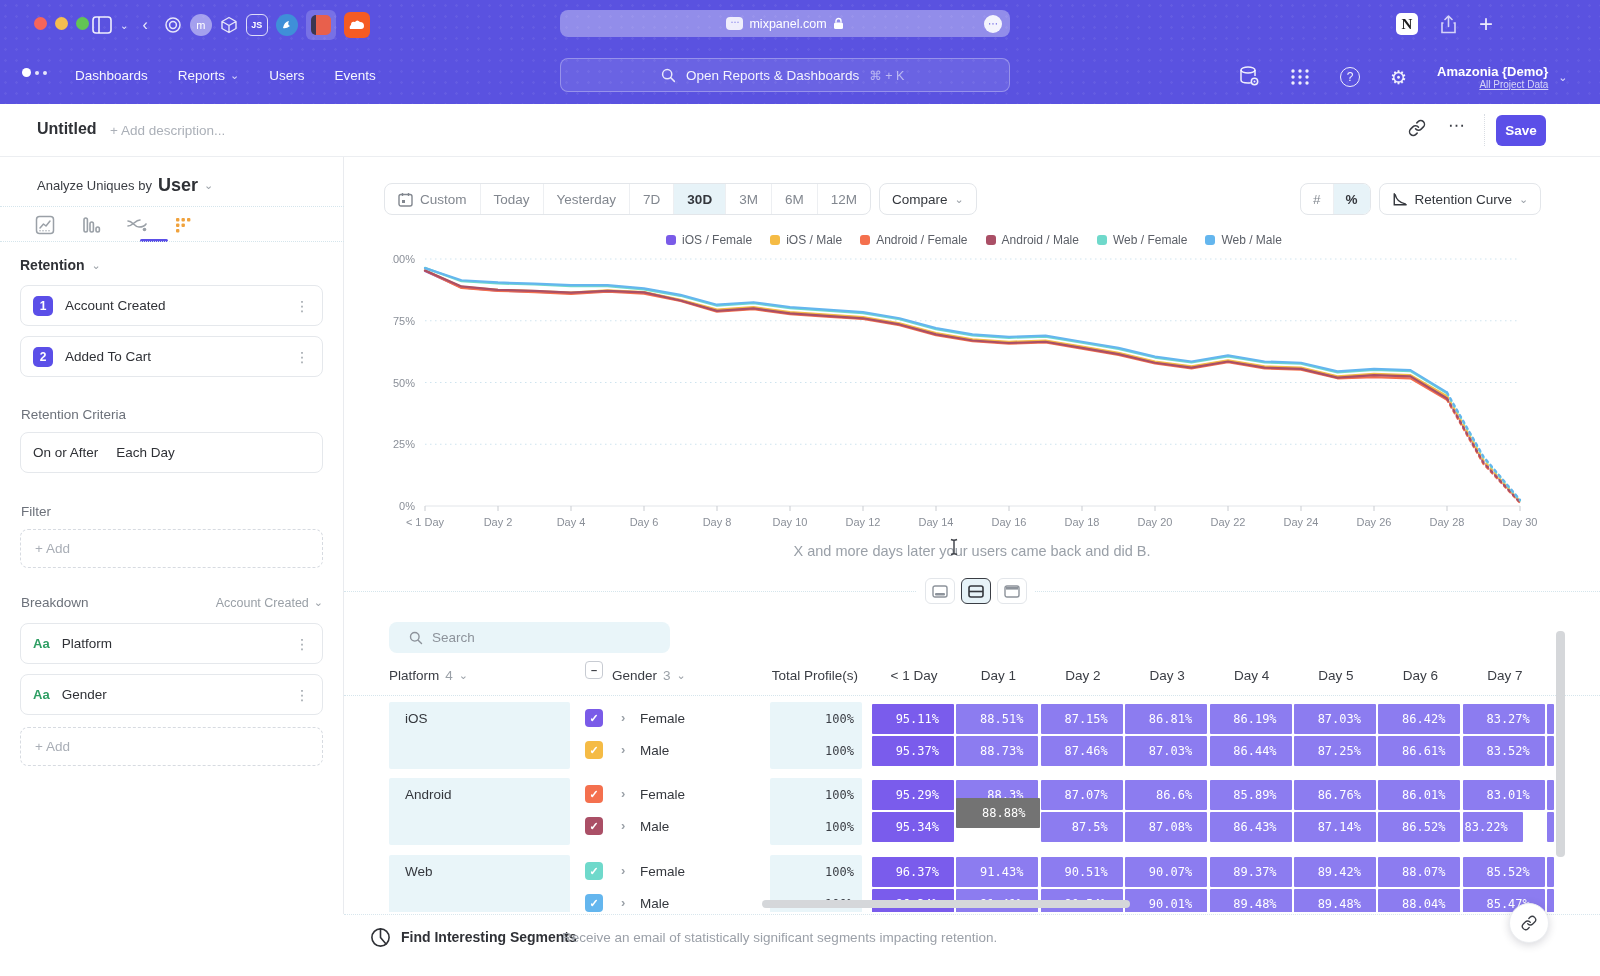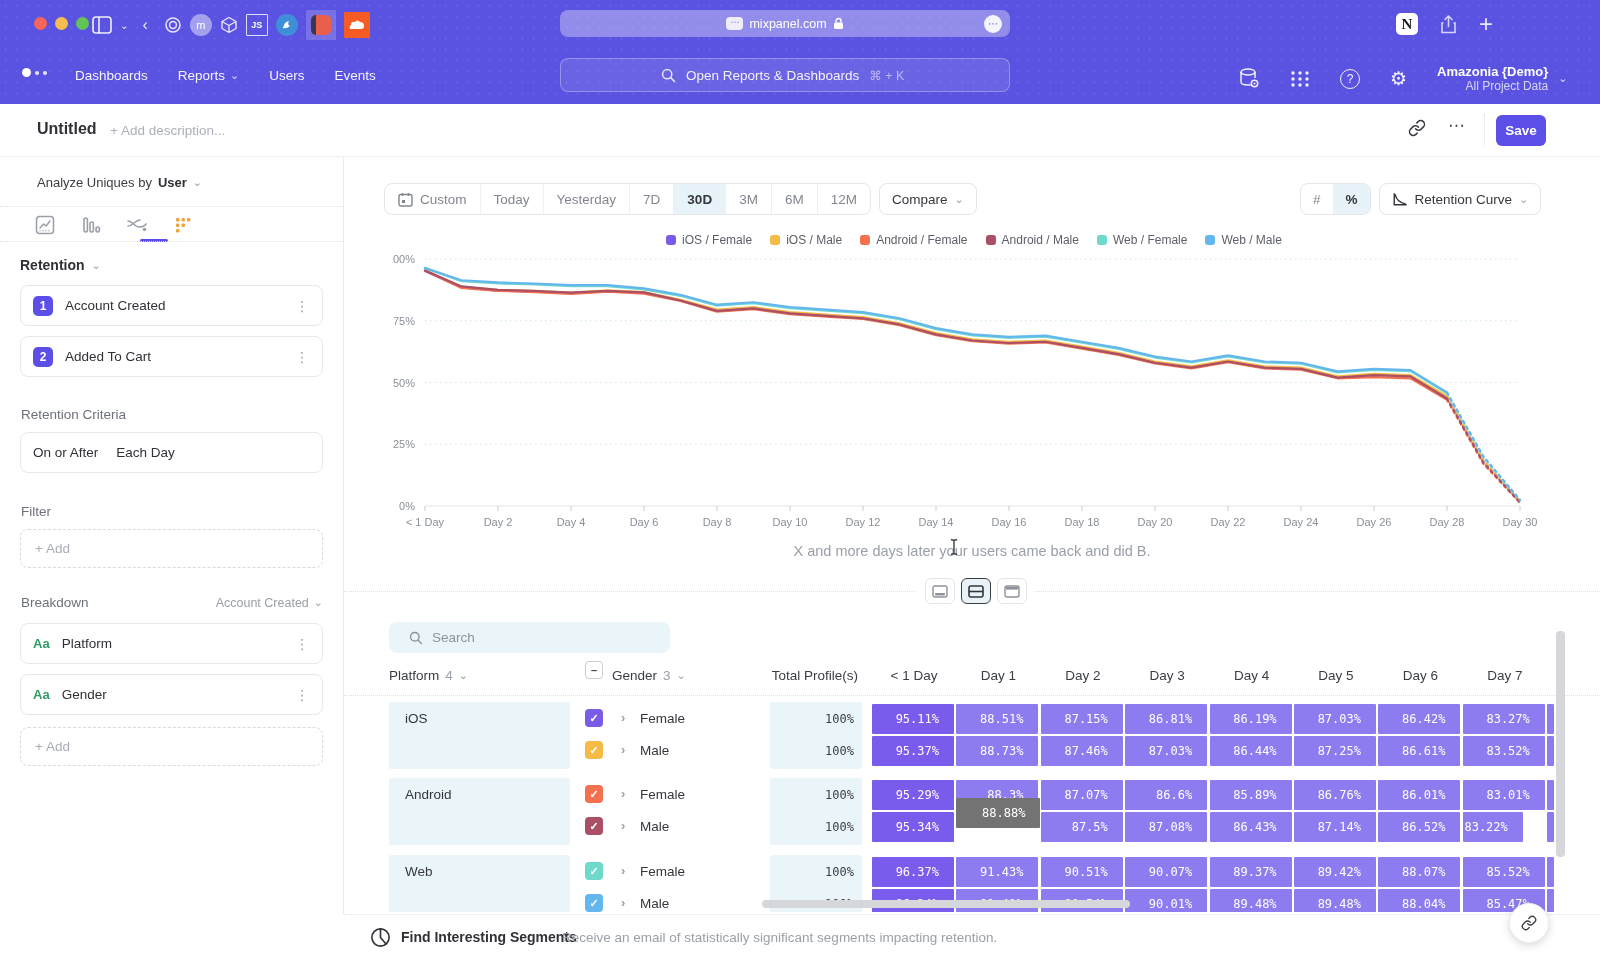--- a/index.html
+++ b/index.html
@@ -8,21 +8,21 @@
   .abs { position:absolute; }
   #stage { position:relative; width:1600px; height:976px; background:#fff; }
 
   
   #chrome { left:0; top:0; width:1600px; height:104px; background:#5a52e0;
     background-image:radial-gradient(rgba(255,255,255,0.06) 1px, transparent 1.6px);
     background-size:11px 11px; }
   .tl { width:13px; height:13px; border-radius:50%; display:inline-block; }
   .bicon { color:rgba(255,255,255,0.88); display:flex; align-items:center; justify-content:center; }
   .urlpill { background:rgba(255,255,255,0.34); border-radius:8px; display:flex; align-items:center; justify-content:center; color:#fff; font-size:12.5px; gap:6px; }
-  .extbox { width:26px; height:26px; border-radius:1px; display:flex; align-items:center; justify-content:center; }
+  .extbox { width:26px; height:26px; border-radius:6px; display:flex; align-items:center; justify-content:center; }
   
   .navitem { color:rgba(255,255,255,0.95); font-size:13.5px; display:inline-flex; align-items:center; gap:5px; margin-right:30px; cursor:pointer; }
   .navchev { font-size:11px; opacity:.8; }
   #navsearch { background:rgba(255,255,255,0.10); border:1px solid rgba(255,255,255,0.30); border-radius:8px; display:flex; align-items:center; color:rgba(255,255,255,0.92); font-size:13.5px; }
   .nravicon { color:rgba(255,255,255,0.92); }
 
   
   #rheader { left:0; top:104px; width:1600px; height:53px; background:#fff; border-bottom:1px solid #ECEEF1; }
   #rtitle { font-size:16px; font-weight:700; color:#2f3136; }
   #rdesc { font-size:13.5px; color:#abb0b8; }
@@ -203,21 +203,21 @@
               <circle cx="10" cy="16" r="1.7"></circle>
               <circle cx="17" cy="16" r="1.7"></circle>
             </g>
           </svg>
       </span>
       <span class="nravicon" style="width:20px; height:20px; border:1.6px solid rgba(255,255,255,.9); border-radius:50%; font-size:12px; text-align:center; line-height:18px;">?</span>
       <span class="nravicon" style="font-size:19px;">⚙</span>
       <span style="display:flex; align-items:center; gap:10px; cursor:pointer;">
         <span style="text-align:right;">
           <div style="color:#fff; font-size:13px; font-weight:700;">Amazonia {Demo}</div>
-          <div style="color:rgba(255,255,255,.75); font-size:12px;">All Project Data</div>
+          <div style="color:rgba(255,255,255,.75); font-size:10px;text-decoration:underline;">All Project Data</div>
         </span>
         <span style="color:rgba(255,255,255,.8); font-size:11px;">⌄</span>
       </span>
     </div>
   </div>
 
   <div id="rheader" class="abs">
     <span id="rtitle" class="abs" style="left:37px; top:16px;">Untitled</span>
     <span id="rdesc" class="abs" style="left:110px; top:19px;">+ Add description...</span>
     <span class="abs" style="left:1408px; top:15px; cursor:pointer;">
@@ -227,21 +227,21 @@
         </svg>
     </span>
     <span class="abs" style="left:1448px; top:11px; color:#3a3d44; font-size:17px; letter-spacing:2px; cursor:pointer;">⋯</span>
     <span class="abs" style="left:1484px; top:10px; height:32px; border-left:1px dotted #d9dde3;"></span>
     <div class="savebtn abs" style="left:1496px; top:11px; width:50px; height:31px;">Save</div>
   </div>
 
   <div id="sidebar" class="abs">
     <div class="abs" style="left:37px; top:18px; display:flex; align-items:center; gap:6px;">
       <span class="slabel" style="color:#3a3d43;">Analyze Uniques by</span>
-      <span style="font-size:13px; font-weight:700; color:#2f3136; cursor:pointer;">User</span>
+      <span style="font-size:18px; font-weight:700; color:#2f3136; cursor:pointer;">User</span>
       <span class="chev">⌄</span>
     </div>
     <div class="abs dotline" style="left:0; top:49px; width:344px;"></div>
 
     <div class="abs" style="left:22px; top:54px; display:flex;">
       <span class="tabicon">
         <svg width="20" height="20" viewBox="0 0 20 20">
             <rect x="1.5" y="1.5" width="17" height="17" rx="3" fill="none" stroke="#9aa0a7" stroke-width="1.5"></rect>
             <polyline points="5,13 8.5,9 11,11 15,6" fill="none" stroke="#9aa0a7" stroke-width="1.5" stroke-linecap="round" stroke-linejoin="round"></polyline>
             <g fill="#9aa0a7">

